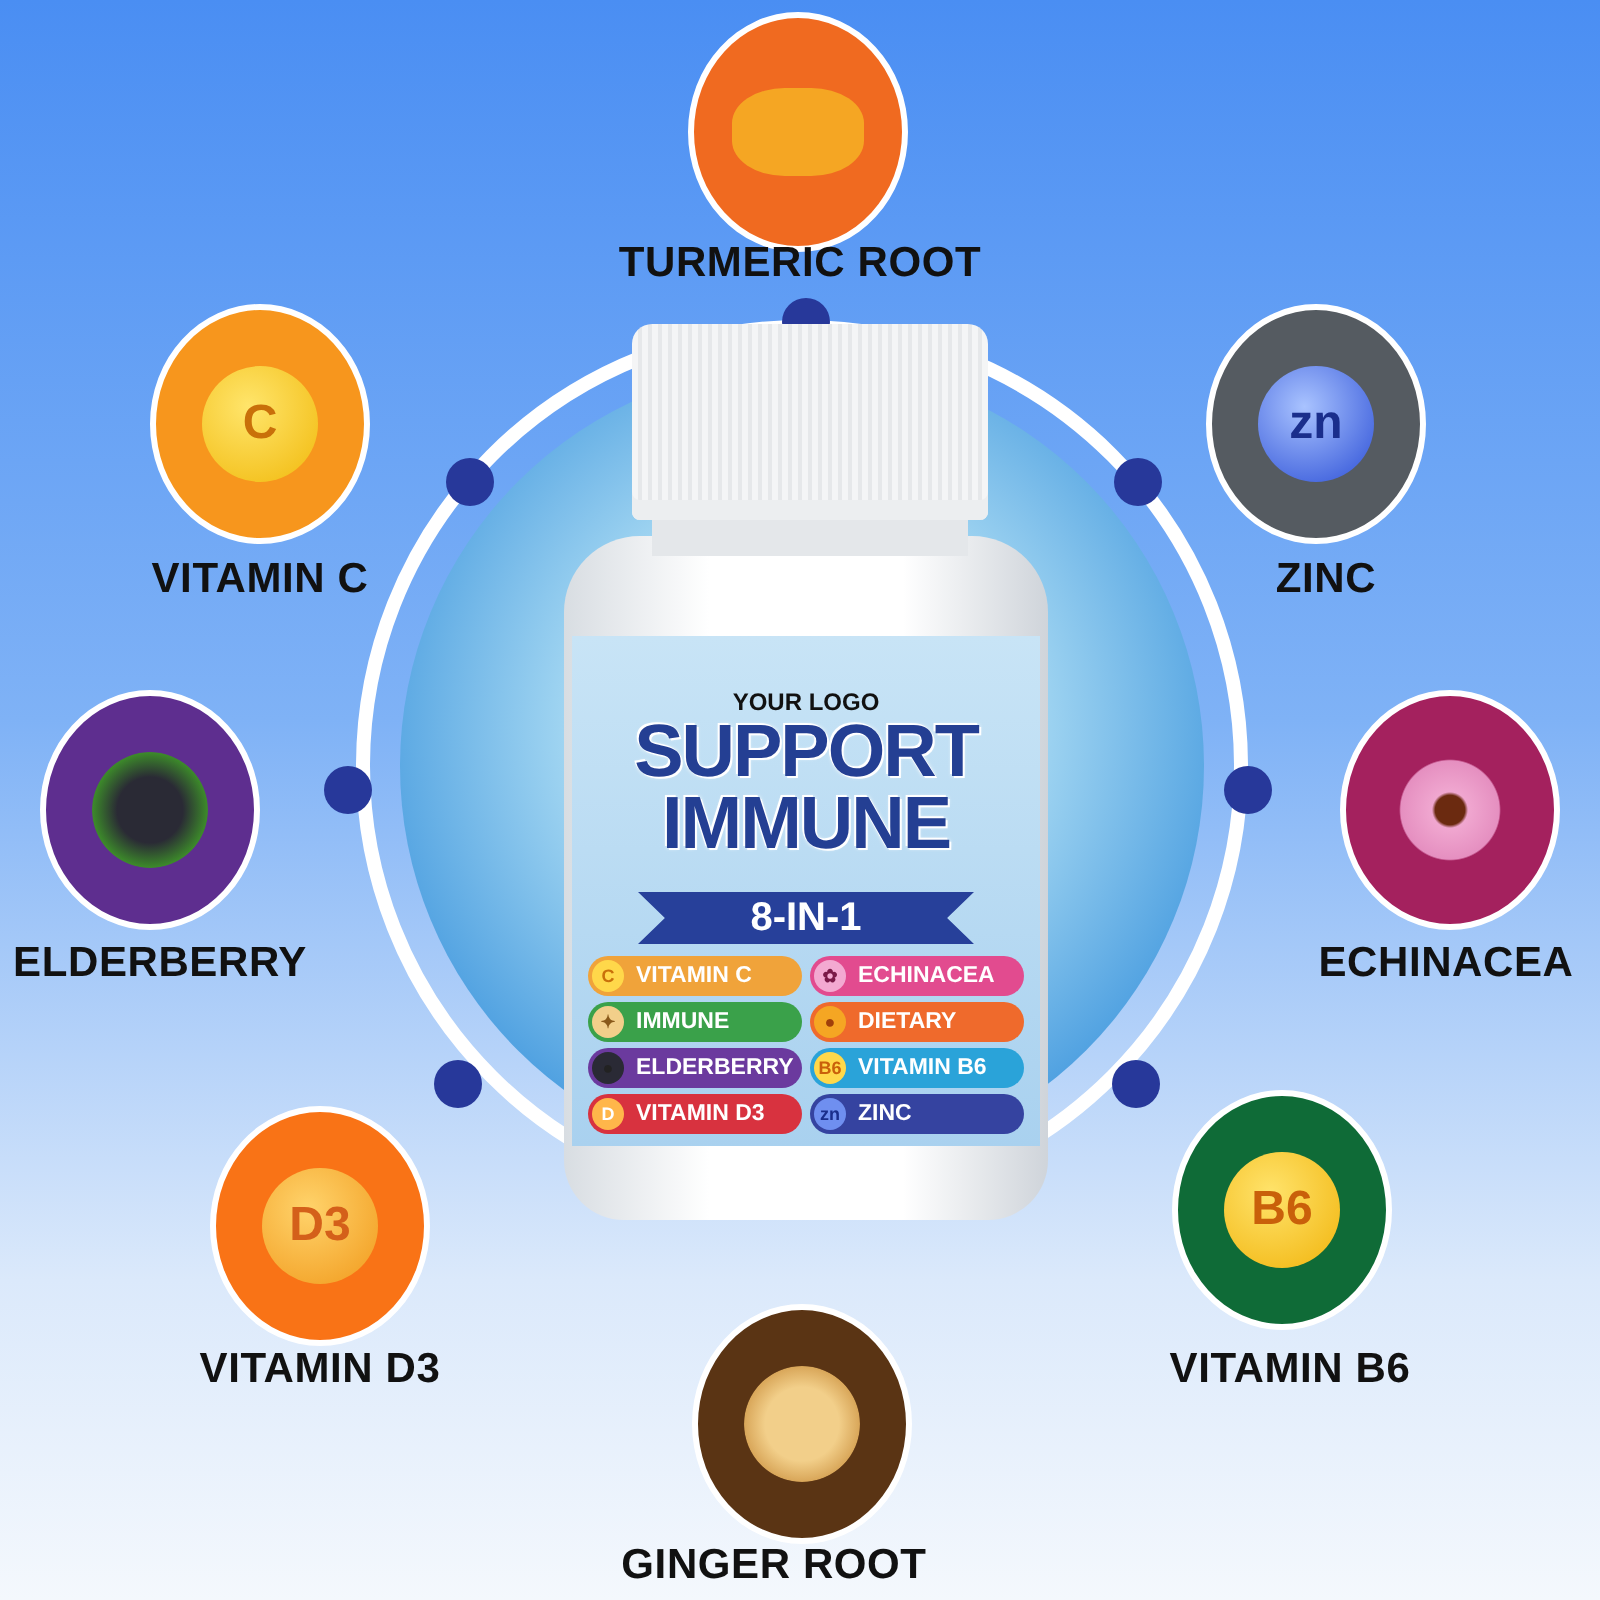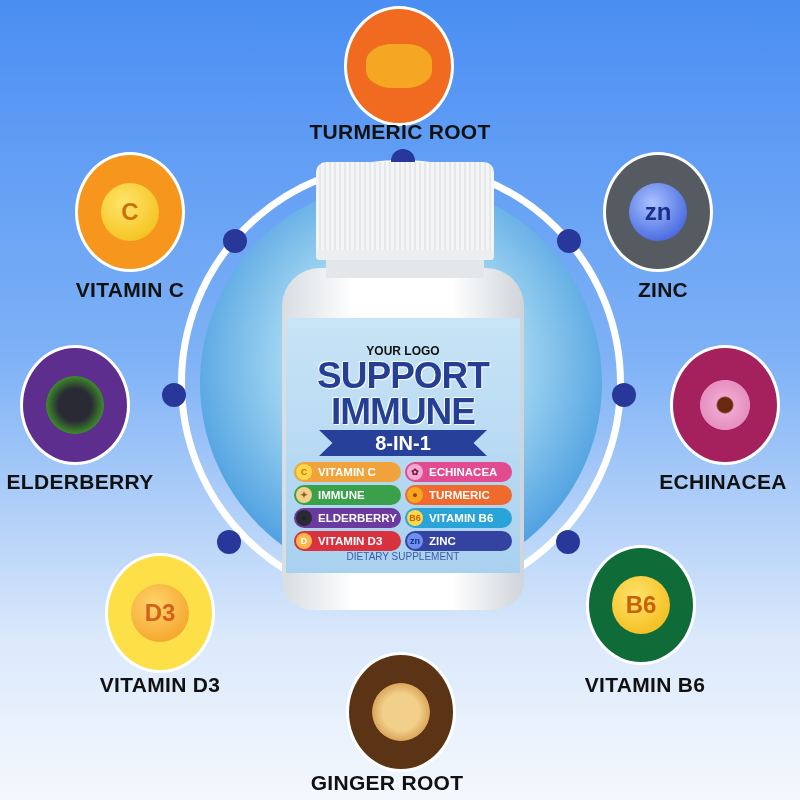--- a/index.html
+++ b/index.html
@@ -17,21 +17,21 @@
   .bottle{position:absolute;left:282px;top:268px;width:242px;height:342px;border-radius:38px 38px 30px 30px;
     background:linear-gradient(90deg,#d8dde2,#ffffff 30%,#ffffff 70%,#cfd4da)}
   .cap{position:absolute;left:316px;top:162px;width:178px;height:98px;border-radius:10px 10px 4px 4px;
     background:repeating-linear-gradient(90deg,#f4f5f6 0 3px,#e6e8ea 3px 5px);box-shadow:inset 0 -10px 0 #eceef0}
   .neck{position:absolute;left:326px;top:258px;width:158px;height:20px;background:#e4e7ea}
   .label{position:absolute;left:286px;top:318px;width:234px;height:255px;
     background:linear-gradient(180deg,#c8e4f6,#a9d1ef);text-align:center}
   .logo{font-weight:bold;font-size:12px;color:#111;margin-top:26px}
   .title{font-weight:bold;font-size:37px;color:#243f93;line-height:36px;letter-spacing:-1px;
     text-shadow:0 0 2px #fff,1px 1px 0 #fff,-1px -1px 0 #fff}
-  .banner{margin:0 auto 0;width:168px;height:26px;background:#27409a;color:#fff;font-weight:bold;font-size:20px;
+  .banner{margin:16px auto 0;width:168px;height:26px;background:#27409a;color:#fff;font-weight:bold;font-size:20px;
     clip-path:polygon(0 0,100% 0,92% 50%,100% 100%,0 100%,8% 50%);line-height:26px}
   .grid{display:grid;grid-template-columns:1fr 1fr;gap:3px 4px;padding:6px 8px 0}
   .pill{height:20px;border-radius:10px;color:#fff;font-size:11.5px;font-weight:bold;text-align:left;
     padding-left:24px;line-height:20px;position:relative}
   .pill i{position:absolute;left:2px;top:2px;width:16px;height:16px;border-radius:50%;font-style:normal;
     font-size:9px;text-align:center;line-height:16px}
   .caps{font-weight:bold;font-size:10px;color:#243f93;margin-top:6px}
   .diet{font-size:10px;color:#3c5aa6}
 </style>
 </head>
@@ -66,21 +66,21 @@
 <div class="ing" style="left:20px;top:345px;background:#5e2e8f">
   <div class="glyph" style="background:radial-gradient(circle,#2a2a35 40%,#3c8a2a 70%,transparent 72%)"></div>
   </div>
 <div class="lbl" style="left:-20px;top:470px">ELDERBERRY</div>
 
 <div class="ing" style="left:670px;top:345px;background:#a4215e">
   <div class="glyph" style="background:radial-gradient(circle,#6b2a10 18%,#f0a7d0 22%,#e58fc0 60%,transparent 62%)"></div>
   </div>
 <div class="lbl" style="left:623px;top:470px">ECHINACEA</div>
 
-<div class="ing" style="left:105px;top:553px;background:#fde047">
+<div class="ing" style="left:105px;top:553px;background:#f97316">
   <div class="glyph" style="background:radial-gradient(circle at 40% 35%,#ffd36b,#f19a1c);color:#d4601a">D3</div>
   </div>
 <div class="lbl" style="left:60px;top:673px">VITAMIN D3</div>
 
 <div class="ing" style="left:586px;top:545px;background:#0f6b37">
   <div class="glyph" style="background:radial-gradient(circle at 40% 35%,#ffe36b,#f1b40c);color:#c9600a">B6</div>
   </div>
 <div class="lbl" style="left:545px;top:673px">VITAMIN B6</div>
 
 <div class="ing" style="left:346px;top:652px;background:#5a3414">
@@ -93,20 +93,19 @@
 <div class="cap"></div>
 <div class="label">
   <div class="logo">YOUR LOGO</div>
   <div class="title">SUPPORT</div>
   <div class="title">IMMUNE</div>
   <div class="banner">8-IN-1</div>
   <div class="grid">
     <div class="pill" style="background:#f0a33a"><i style="background:#ffd84a;color:#c9700a">C</i><span>VITAMIN C</span></div>
     <div class="pill" style="background:#e24b8f"><i style="background:#f3a9d1;color:#7a1a48">✿</i><span>ECHINACEA</span></div>
     <div class="pill" style="background:#3aa14a"><i style="background:#f2cf8a;color:#8a5a1a">✦</i><span>IMMUNE</span></div>
-    <div class="pill" style="background:#ef6a2c"><i style="background:#f5a623;color:#a0400a">●</i><span>TURMERIC</span></div>
+    <div class="pill" style="background:#ef6a2c"><i style="background:#f5a623;color:#a0400a">●</i><span>DIETARY</span></div>
     <div class="pill" style="background:#6b3a9e"><i style="background:#2a2a35;color:#222">●</i><span>ELDERBERRY</span></div>
     <div class="pill" style="background:#2aa3d9"><i style="background:#ffd84a;color:#c9600a">B6</i><span>VITAMIN B6</span></div>
     <div class="pill" style="background:#d8323f"><i style="background:#ffb64a;color:#fff">D</i><span>VITAMIN D3</span></div>
     <div class="pill" style="background:#3543a0"><i style="background:#6f8ff0;color:#1a2e8c">zn</i><span>ZINC</span></div>
   </div>
-  <div class="diet">DIETARY SUPPLEMENT</div>
 </div>
 
 </body></html>

